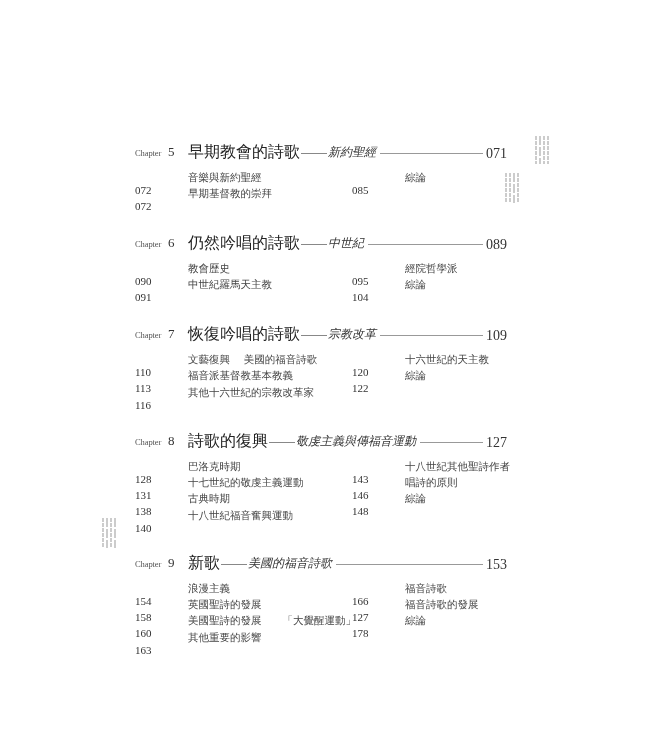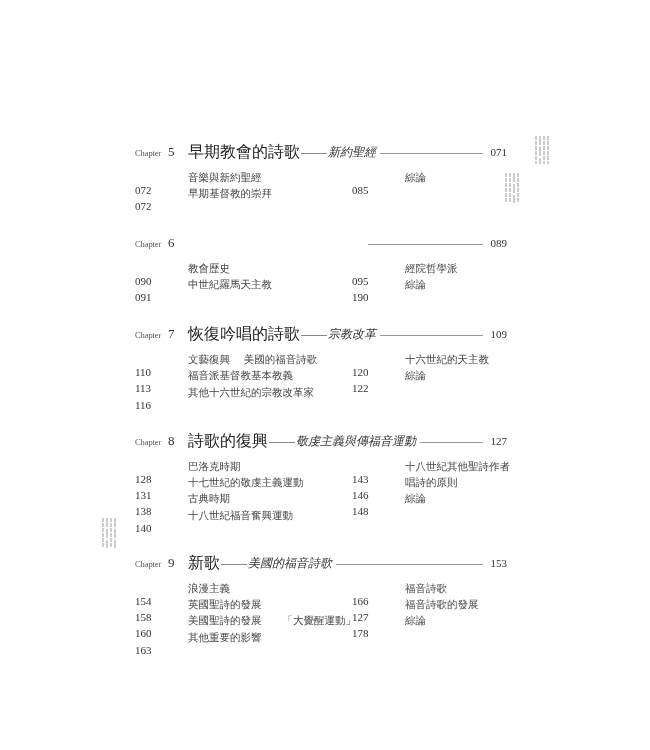--- a/index.html
+++ b/index.html
@@ -9,21 +9,21 @@
   }
   .chapter { position:absolute; left:135px; width:372px; }
   .ch-head { position:relative; height:22px; display:flex; align-items:baseline;text-decoration:underline; }
   .ch-label { font-size:8.5px; color:#555; width:36px; display:inline-block; letter-spacing:-0.1px; }
   .ch-num { font-size:13px; color:#333; position:absolute; left:33px; top:2px; }
   .ch-title { position:absolute; left:53px; top:0; font-size:16px; color:#222; white-space:nowrap; display:flex; align-items:center; }
   .ch-title .main { font-size:16px; font-weight:normal; }
   .ch-title .dash { display:inline-block; width:26px; border-top:1px solid #888; margin:0 1px; position:relative; top:1px; }
   .ch-title .sub { font-style:italic; font-size:12px; color:#333; }
   .ch-rule { position:absolute; top:11px; height:0; border-top:1px solid #999; right:24px; }
-  .ch-page { position:absolute; right:0; top:4px; font-size:11px; color:#333; }
+  .ch-page { position:absolute; right:0; top:4px; font-size:14px; color:#333; }
   .entries { position:relative; margin-top:7px; }
   .entry { position:absolute; font-size:11.5px; color:#333; white-space:nowrap; }
   .entry .pg { position:absolute; left:0; width:40px; font-size:11px;margin-top:13px; }
   .entry .tx { position:absolute; left:53px; font-family:"DejaVu Sans", sans-serif; font-size:10.5px; color:#444; }
   .entry.right .pg { left:217px; }
   .entry.right .tx { left:270px; }
   .gua { position:absolute; display:flex; gap:2px; }
   .gua span { display:block; width:2px; background:repeating-linear-gradient(to bottom, #ccc 0, #ccc 4px, transparent 4px, transparent 5px); }
   .gua span.b { background:repeating-linear-gradient(to bottom, #ccc 0, #ccc 9px, transparent 9px, transparent 11px); }
 </style>
@@ -74,38 +74,43 @@
         <span class="pg">085</span>
         <span class="tx">綜論</span>
       </div>
   </div>
 </div>
 
 <div class="chapter" style="top:233px;">
   <div class="ch-head">
     <span class="ch-label" style="position:absolute;top:6px;">Chapter</span>
     <span class="ch-num">6</span>
+    <span class="ch-title">
+      <span class="main">仍然吟唱的詩歌</span>
+      <span class="dash"></span>
+      <span class="sub">中世紀</span>
+    </span>
     <span class="ch-rule" style="left: 233px;"></span>
     <span class="ch-page">089</span>
   </div>
   <div class="entries">
     <div class="entry" style="top:0px;">
         <span class="pg">090</span>
         <span class="tx">教會歷史</span>
       </div>
     <div class="entry" style="top:16px;">
         <span class="pg">091</span>
         <span class="tx">中世紀羅馬天主教</span>
       </div>
     <div class="entry right" style="top:0px;">
         <span class="pg">095</span>
         <span class="tx">經院哲學派</span>
       </div>
     <div class="entry right" style="top:16px;">
-        <span class="pg">190</span>
+        <span class="pg">104</span>
         <span class="tx">綜論</span>
       </div>
   </div>
 </div>
 
 <div class="chapter" style="top:324px;">
   <div class="ch-head">
     <span class="ch-label" style="position:absolute;top:6px;">Chapter</span>
     <span class="ch-num">7</span>
     <span class="ch-title">

